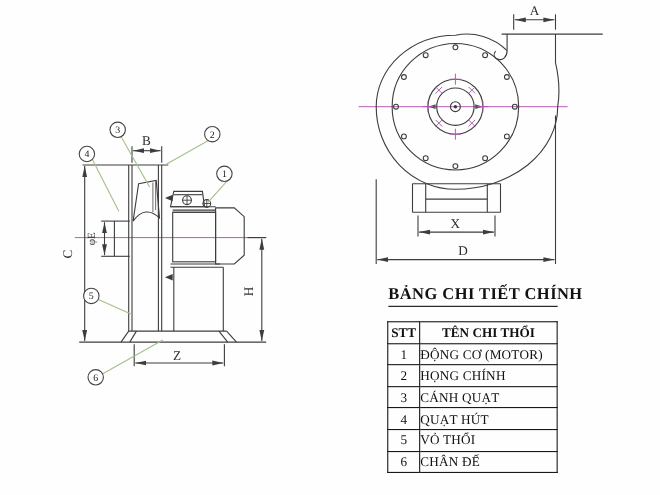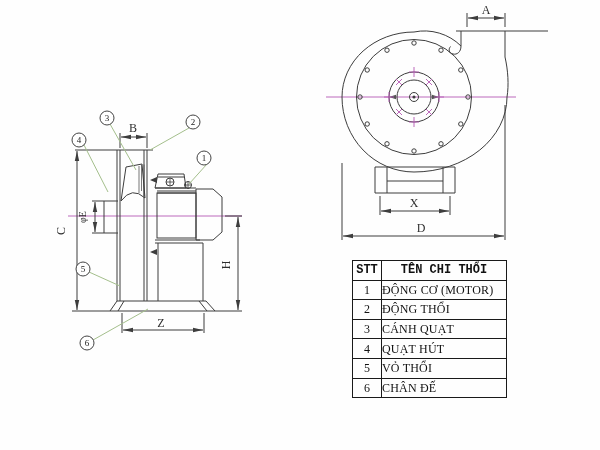--- a/index.html
+++ b/index.html
@@ -16,21 +16,21 @@
   .spec-title{
     font-size:15px;font-weight:bold;color:#111;text-align:center;
     letter-spacing:.4px;border-bottom:1.6px solid #111;padding-bottom:1px;
     margin:0 1px 13px 1px;white-space:nowrap;
   }
   table.spec-table{border-collapse:collapse;width:155px;table-layout:fixed;}
   table.spec-table th,table.spec-table td{
     border:1px solid #1a1a1a;font-size:12px;color:#111;
     height:18.6px;padding:0;line-height:1;vertical-align:middle;
   }
-  table.spec-table th{font-weight:bold;font-family:Liberation Mono, monospace;}
+  table.spec-table th{font-weight:bold;}
   col.c-stt{width:29px;}
   td.stt{text-align:center;}
   td.name{text-align:left;padding-left:7px;letter-spacing:.2px;}
 </style>
 </head>
 <body>
 
 <div class="stage">
 
 <svg width="600" height="450" viewBox="0 0 600 450">
@@ -258,39 +258,40 @@
     </g>
   </g>
 
   <text class="dimlbl" x="486" y="14" text-anchor="middle">A</text>
   <text class="dimlbl" x="414" y="207" text-anchor="middle">X</text>
   <text class="dimlbl" x="421" y="232" text-anchor="middle">D</text>
 </svg>
 
 
 <div class="spec">
+  <div class="spec-title">BẢNG CHI TIẾT CHÍNH</div>
   <table class="spec-table">
     <colgroup>
           <col class="c-stt">
           <col>
         </colgroup>
     <thead>
       <tr>
         <th>STT</th>
         <th>TÊN CHI THỔI</th>
       </tr>
     </thead>
     <tbody>
       <tr>
         <td class="stt">1</td>
         <td class="name">ĐỘNG CƠ (MOTOR)</td>
       </tr>
       <tr>
         <td class="stt">2</td>
-        <td class="name">ĐỘNG THỔI</td>
+        <td class="name">HỌNG CHÍNH</td>
       </tr>
       <tr>
         <td class="stt">3</td>
         <td class="name">CÁNH QUẠT</td>
       </tr>
       <tr>
         <td class="stt">4</td>
         <td class="name">QUẠT HÚT</td>
       </tr>
       <tr>

